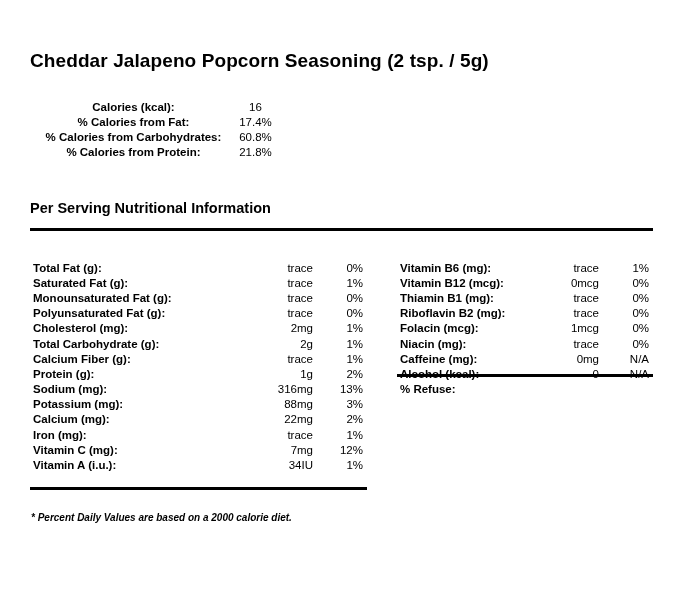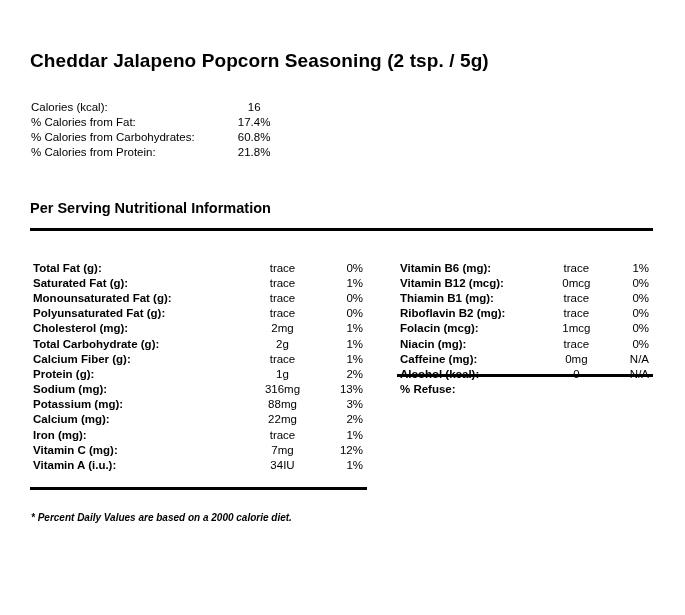--- a/index.html
+++ b/index.html
@@ -38,22 +38,23 @@
     top: 100px;
     width: 250px;
   }
   .summary table {
     border-collapse: collapse;
     width: 250px;
     font-size: 11.5px;
   }
   .summary td {
     padding: 1px 0 2px 0;
-    font-weight: normal;
+    font-weight: bold;
     vertical-align: top;
+    text-align: center;
   }
   .summary td.val {
     text-align: center;
     font-weight: normal;
     padding-right: 6px;
   }
 
   .section-head {
     position: absolute;
     left: 30px;
@@ -107,21 +108,21 @@
   }
   .col td {
     padding: 1.6px 0 1.6px 0;
     white-space: nowrap;
   }
   .col td.name {
     font-weight: bold;
     padding-left: 2px;
   }
   .col td.amt {
-    text-align: center;
+    text-align: right;
     padding-right: 10px;
   }
   .col td.pct {
     text-align: right;
     width: 40px;
     padding-right: 4px;
   }
   .refuse td.name {
     font-weight: bold;
   }

